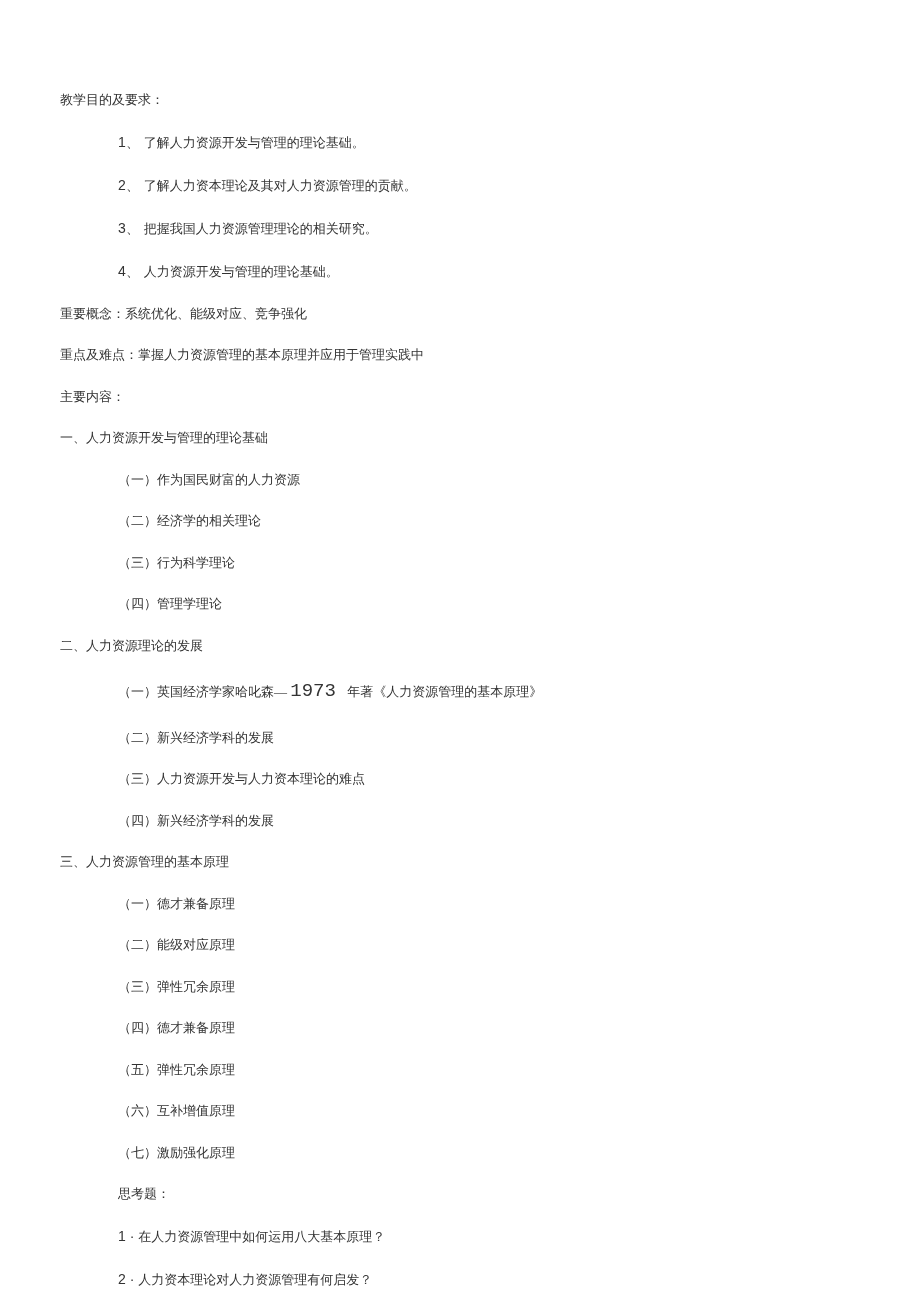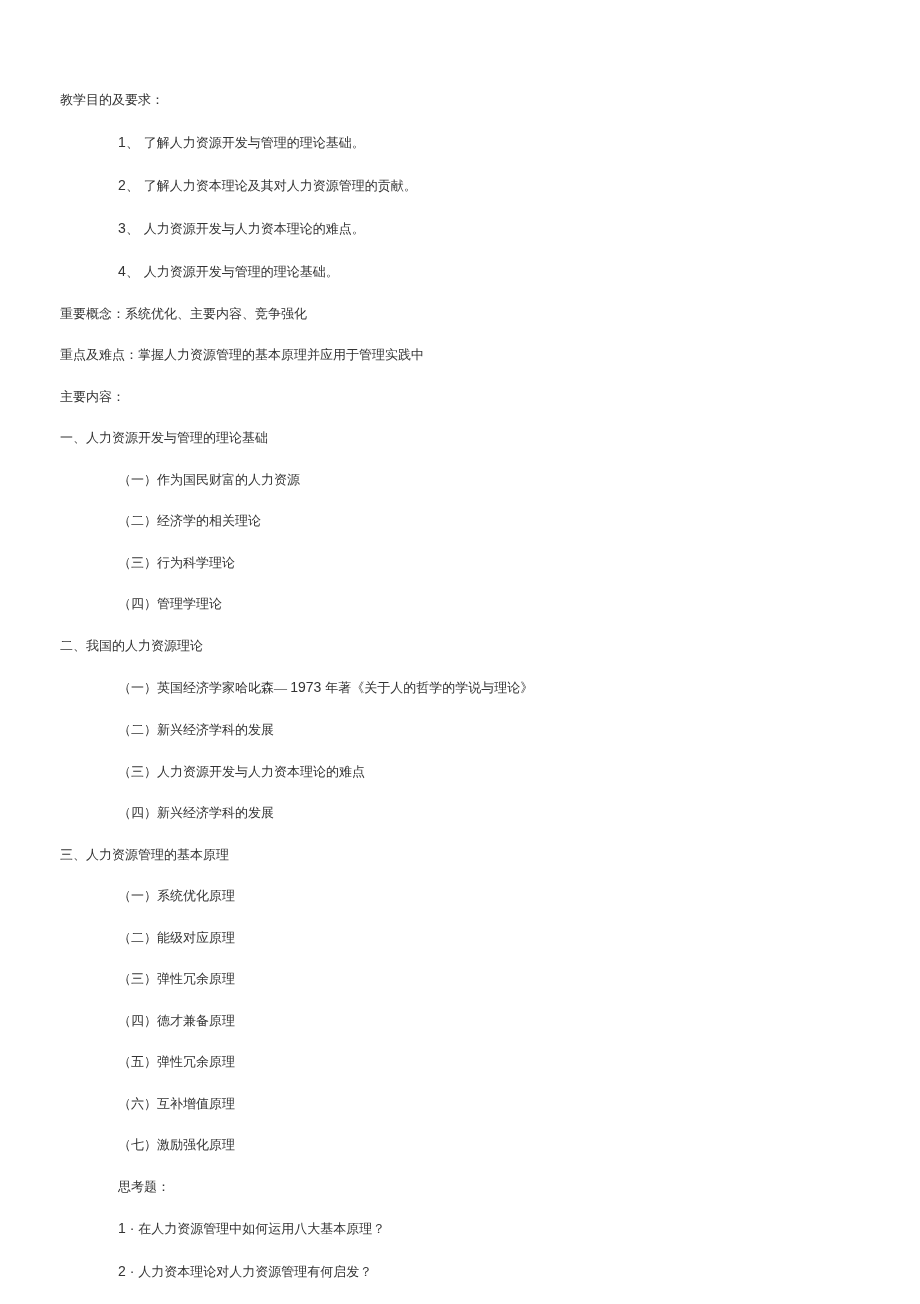--- a/index.html
+++ b/index.html
@@ -20,55 +20,55 @@
       margin-bottom: 22px;
     }
     .indent1 {
       padding-left: 58px;
     }
     .num {
       font-family: Arial, sans-serif;
       font-size: 14px;
     }
     .arial {
-      font-family: Liberation Sans, sans-serif;
-      font-size: 14px;
+      font-family: Liberation Mono, monospace;
+      font-size: 19px;
       margin-top: 32px;
     }
   </style>
 </head>
 <body>
 
 <div class="line">教学目的及要求：</div>
 
 <div class="line indent1"><span class="num">1、 </span><span>了解人力资源开发与管理的理论基础。</span></div>
 <div class="line indent1"><span class="num">2、 </span><span>了解人力资本理论及其对人力资源管理的贡献。</span></div>
-<div class="line indent1"><span class="num">3、 </span><span>人力资源开发与人力资本理论的难点。</span></div>
+<div class="line indent1"><span class="num">3、 </span><span>把握我国人力资源管理理论的相关研究。</span></div>
 <div class="line indent1"><span class="num">4、 </span><span>人力资源开发与管理的理论基础。</span></div>
 
-<div class="line"><span>重要概念：</span><span>系统优化、主要内容、竞争强化</span></div>
+<div class="line"><span>重要概念：</span><span>系统优化、能级对应、竞争强化</span></div>
 
 <div class="line"><span>重点及难点：</span><span>掌握人力资源管理的基本原理并应用于管理实践中</span></div>
 
 <div class="line">主要内容：</div>
 
 <div class="line">一、人力资源开发与管理的理论基础</div>
 <div class="line indent1">（一）作为国民财富的人力资源</div>
 <div class="line indent1">（二）经济学的相关理论</div>
 <div class="line indent1">（三）行为科学理论</div>
 <div class="line indent1">（四）管理学理论</div>
 
-<div class="line">二、我国的人力资源理论</div>
-<div class="line indent1"><span>（一）英国经济学家哈叱森— </span><span class="arial">1973 </span><span>年著《关于人的哲学的学说与理论》</span></div>
+<div class="line">二、人力资源理论的发展</div>
+<div class="line indent1"><span>（一）英国经济学家哈叱森— </span><span class="arial">1973 </span><span>年著《人力资源管理的基本原理》</span></div>
 <div class="line indent1">（二）新兴经济学科的发展</div>
 <div class="line indent1">（三）人力资源开发与人力资本理论的难点</div>
 <div class="line indent1">（四）新兴经济学科的发展</div>
 
 <div class="line">三、人力资源管理的基本原理</div>
-<div class="line indent1">（一）系统优化原理</div>
+<div class="line indent1">（一）德才兼备原理</div>
 <div class="line indent1">（二）能级对应原理</div>
 <div class="line indent1">（三）弹性冗余原理</div>
 <div class="line indent1">（四）德才兼备原理</div>
 <div class="line indent1">（五）弹性冗余原理</div>
 <div class="line indent1">（六）互补增值原理</div>
 <div class="line indent1">（七）激励强化原理</div>
 
 <div class="line indent1">思考题：</div>
 <div class="line indent1"><span class="num">1 ·  </span><span>在人力资源管理中如何运用八大基本原理？</span></div>
 <div class="line indent1"><span class="num">2 ·  </span><span>人力资本理论对人力资源管理有何启发？</span></div>

